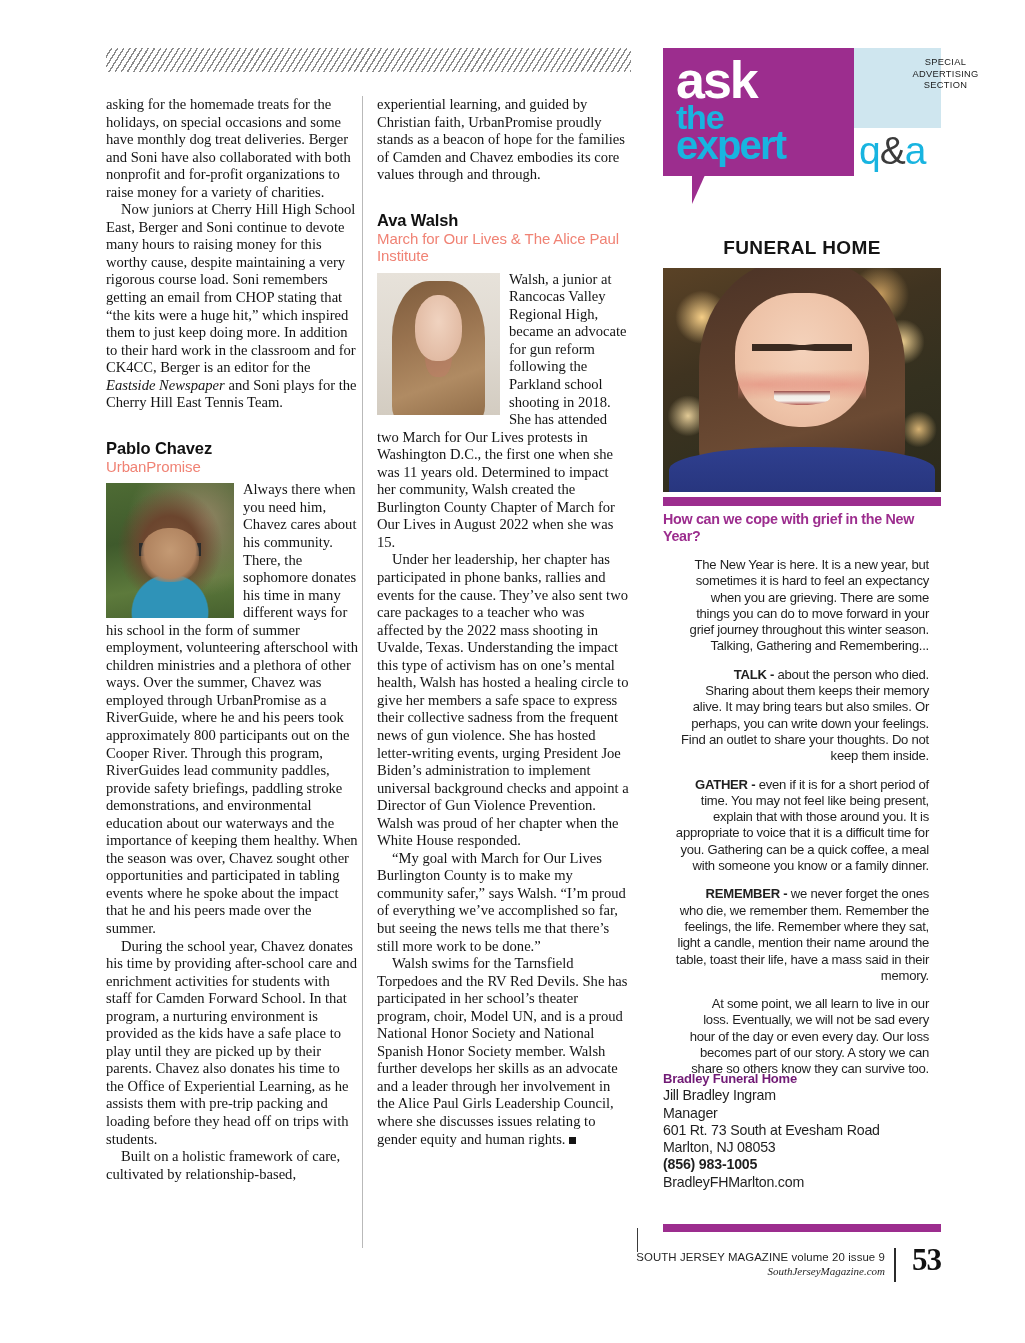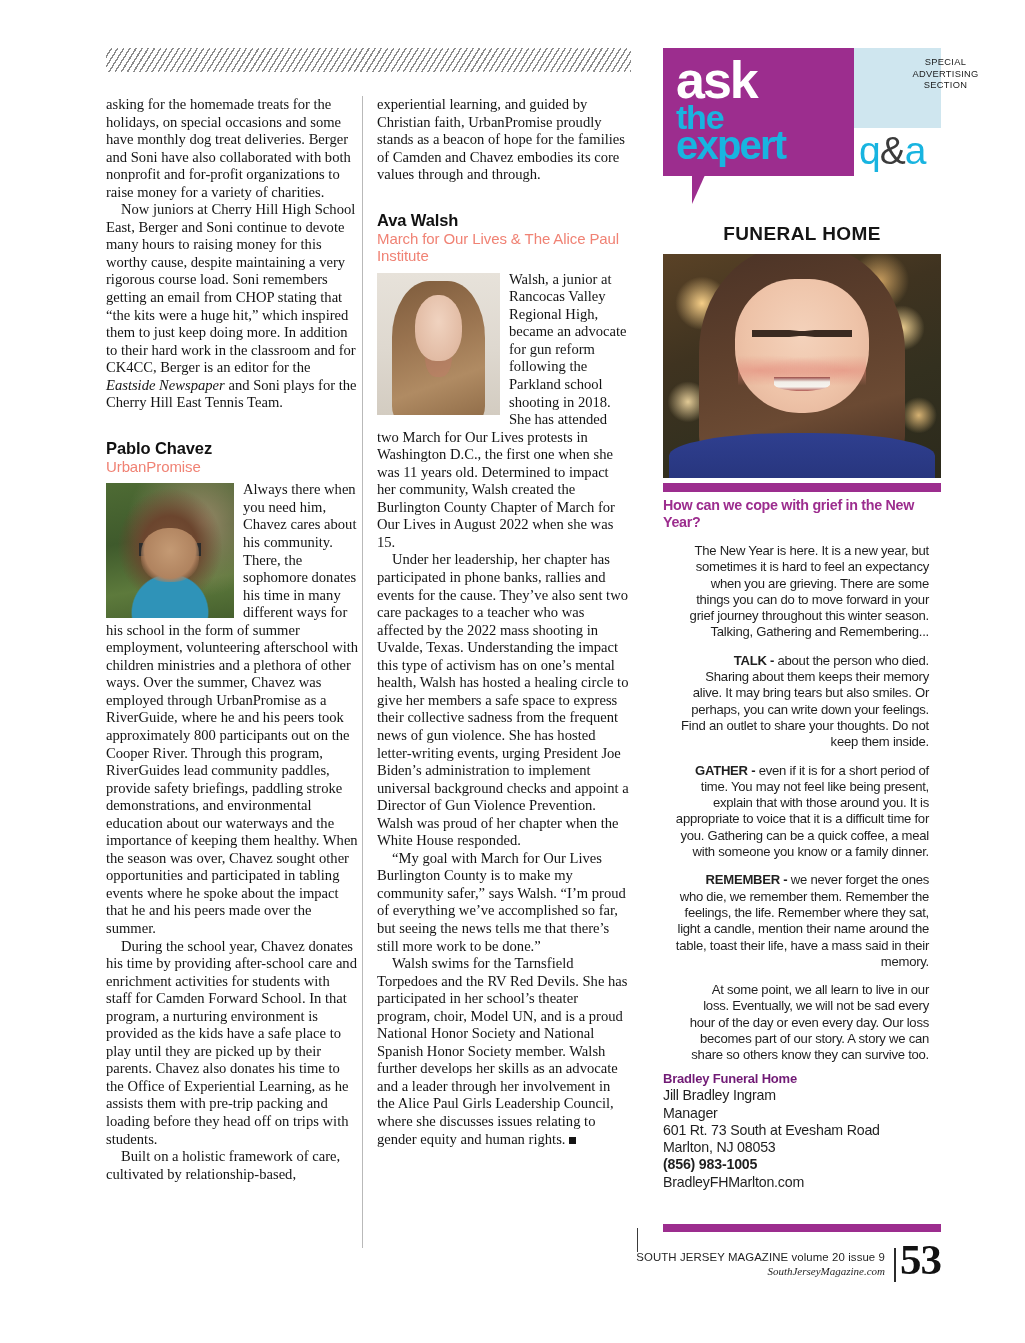--- a/index.html
+++ b/index.html
@@ -202,21 +202,21 @@
   }
   .qa-amp { color: #3b3b3b; }
 
   .category-title {
     text-align: center;
     font-family: "Liberation Sans", sans-serif;
     font-weight: bold;
     font-size: 19px;
     letter-spacing: 0.4px;
     color: #151515;
-    margin: 0 0 9px 0;
+    margin: 14px 0 9px 0;
   }
 
   .expert-photo {
     width: 278px;
     height: 224px;
     display: block;
     position: relative;
     overflow: hidden;
   }
 
@@ -315,21 +315,21 @@
     width: 1.6px;
     height: 34px;
     background: #2b2b2b;
   }
   .page-number {
     position: absolute;
     right: 0;
     top: -11px;
     font-family: "Liberation Serif", serif;
     font-weight: bold;
-    font-size: 43px;
+    font-size: 31px;
     line-height: 41px;
     color: #121212;
     letter-spacing: -1px;
     margin-left: 30px;
   }
 
   
   .ph { position: relative; overflow: hidden; background: #cfcabf; }
 
   

